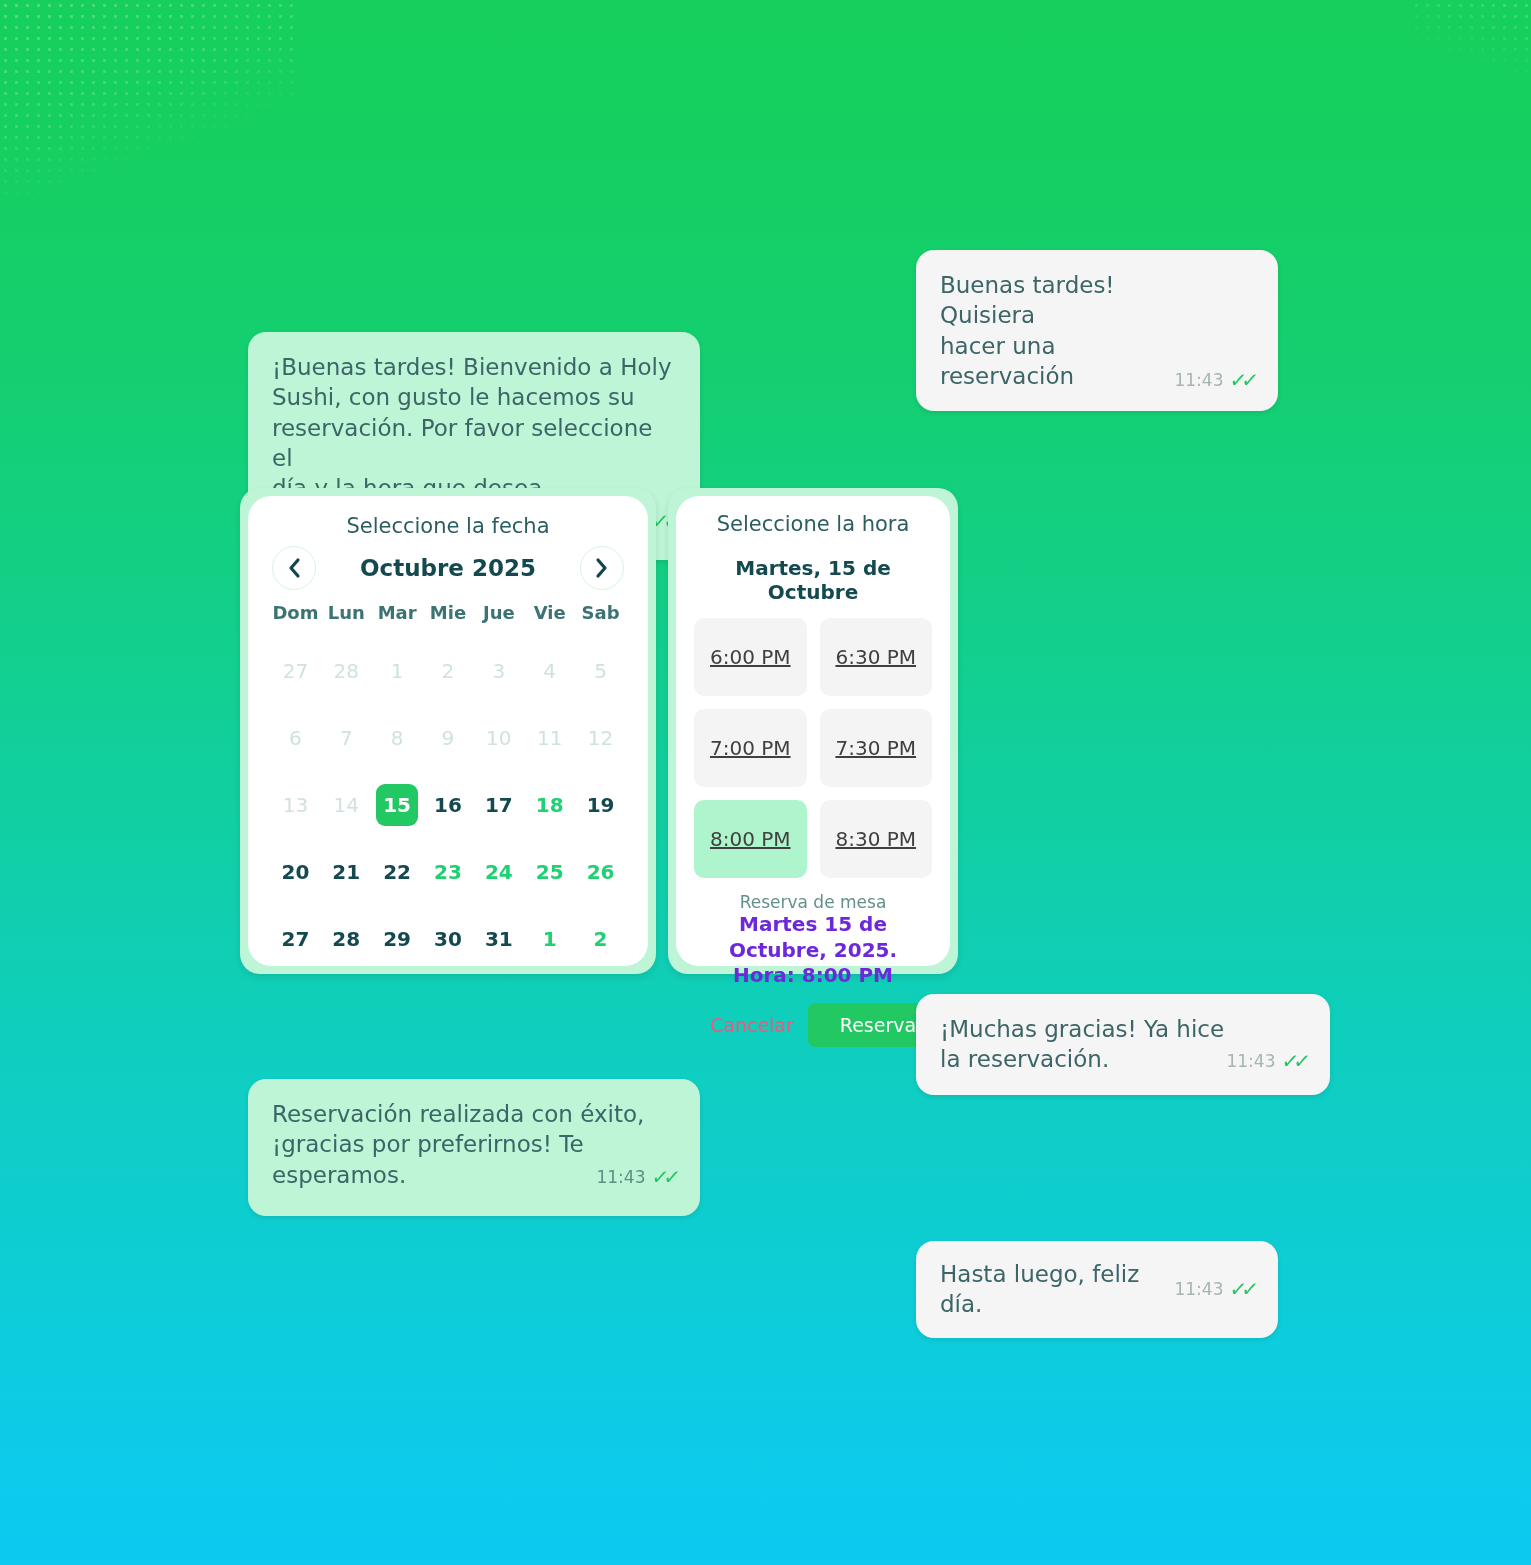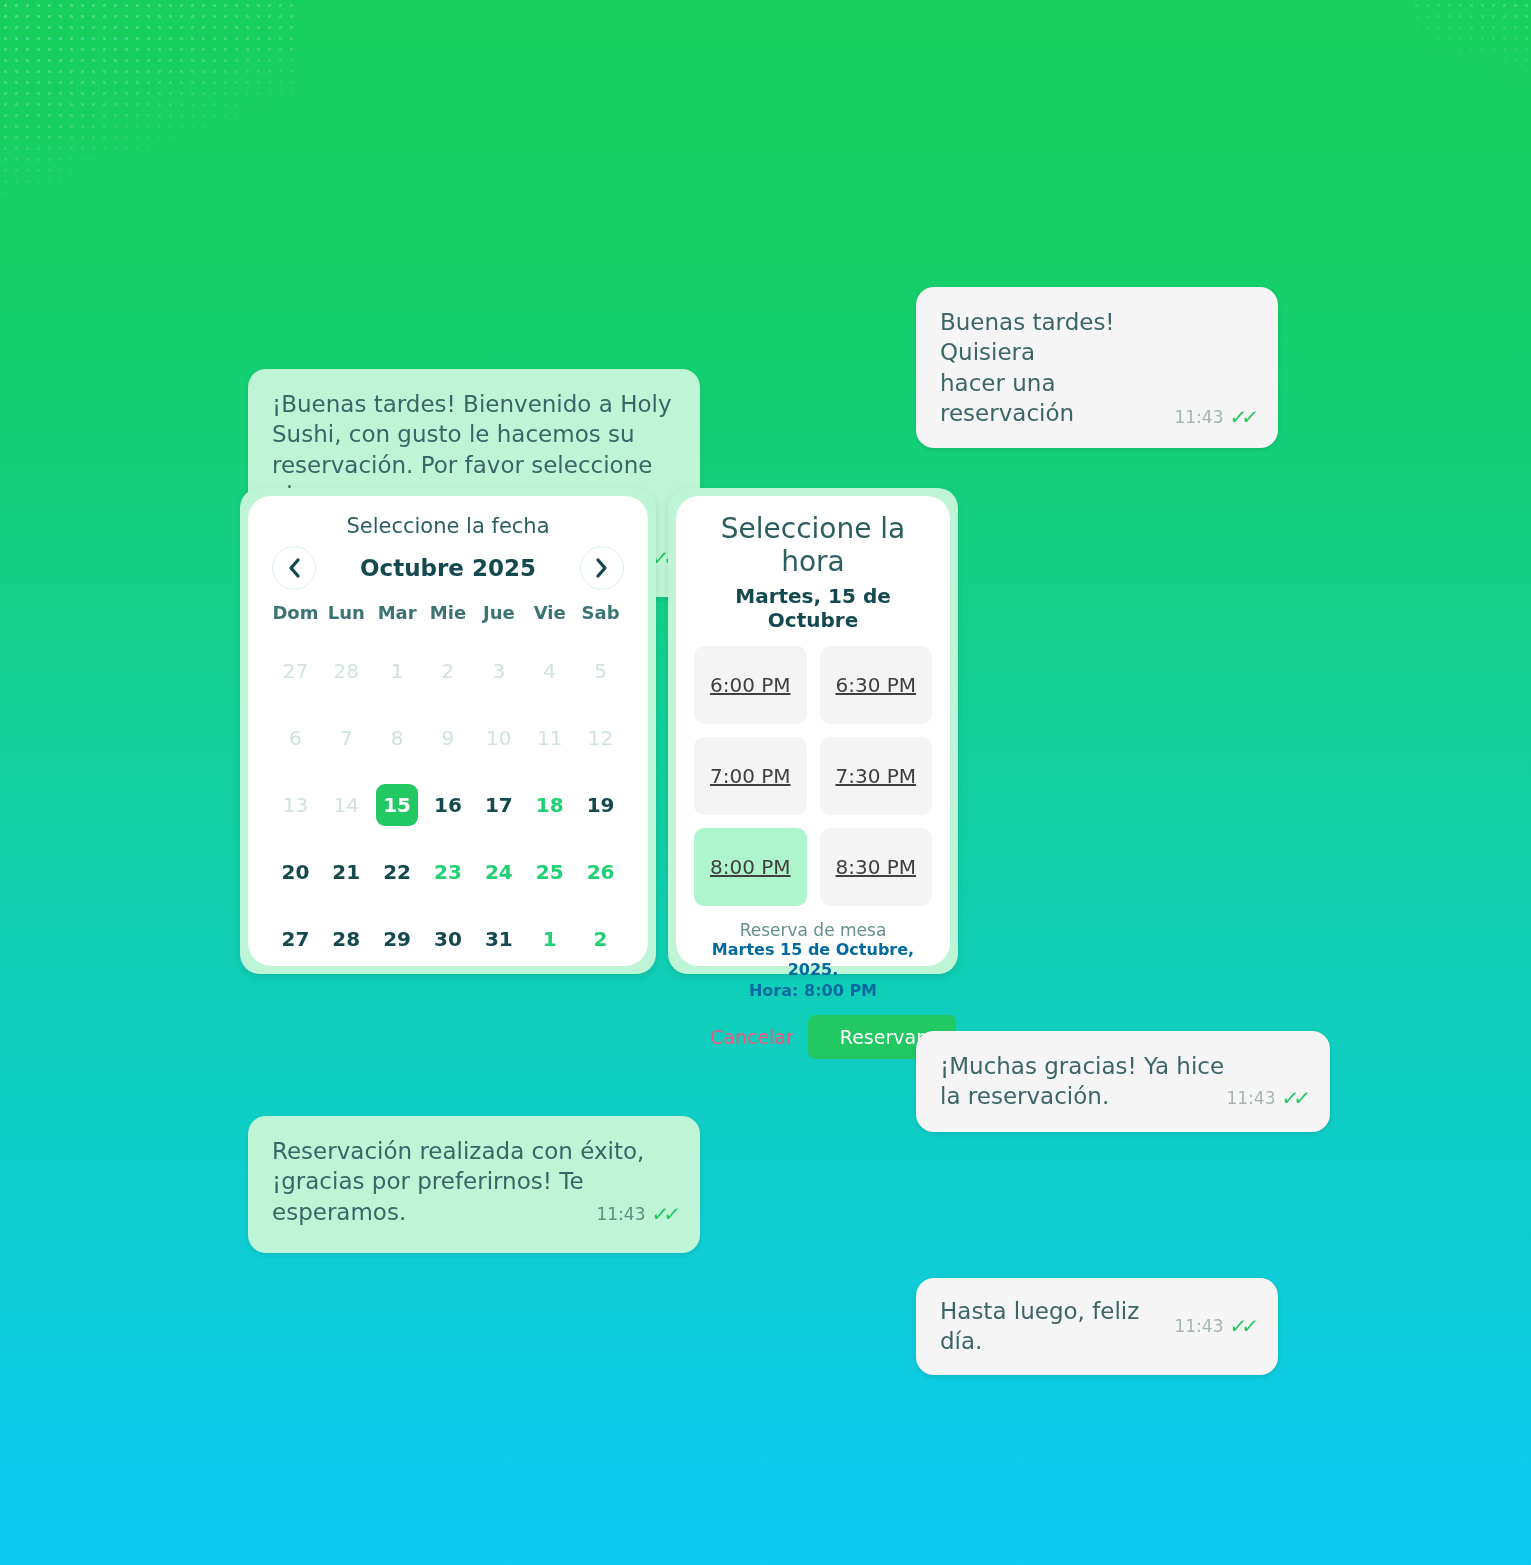--- a/index.html
+++ b/index.html
@@ -47,21 +47,20 @@
 
   
   .bubble {
     position: absolute;
     border-radius: 18px;
     padding: 20px 24px 20px 24px;
     box-shadow: 0 2px 5px rgba(0,0,0,0.10);
     color: #3c6567;
     font-size: 23px;
     line-height: 1.32;
-    margin-top: 37px;
   }
   .bubble.out { background: #f5f5f5; }
   .bubble.in  { background: #bdf5d6; }
 
   .bubble .txt { white-space: pre-line; }
 
   .meta {
     display: inline-flex;
     align-items: center;
     gap: 7px;
@@ -174,23 +173,23 @@
   .day.muted .pill { color: #cfe2e0; font-weight: 400; }
   .day.accent .pill { color: #1fd172; }
   .day.selected .pill { background: #22c862; color: #ffffff; }
 
   
   #time-wrap { left: 668px; top: 488px; width: 290px; height: 486px; }
   #time-wrap .card { padding: 16px 18px 16px; display: flex; flex-direction: column; }
 
   .time-title {
     text-align: center;
-    font-size: 28px;
+    font-size: 21px;
     color: #2c5e60;
-    margin-bottom: 6px;
+    margin-bottom: 20px;
   }
   .time-sub {
     text-align: center;
     font-size: 20px;
     font-weight: 700;
     color: #13494f;
     margin-bottom: 14px;
   }
   .slots {
     display: grid;
@@ -213,23 +212,23 @@
 
   .summary {
     margin-top: 14px;
     text-align: center;
   }
   .summary .lead {
     font-size: 17px;
     color: #63908c;
   }
   .summary .strong {
-    font-size: 16px;
-    font-weight: 700;
-    color: #0369a1;
+    font-size: 20px;
+    font-weight: 700;
+    color: #6d28d9;
     line-height: 1.28;
   }
   .actions {
     margin-top: 14px;
     display: flex;
     align-items: center;
     justify-content: space-between;
     padding: 0 2px;
   }
   .btn-cancel {

